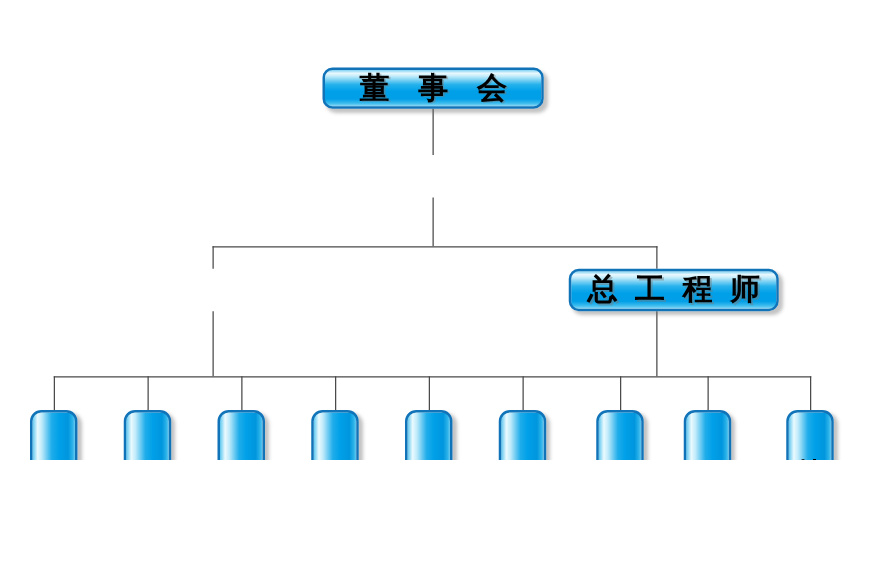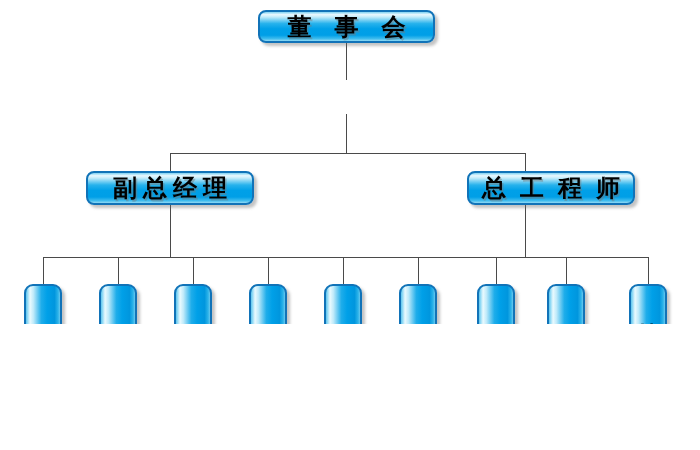--- a/index.html
+++ b/index.html
@@ -1,18 +1,19 @@
 <!DOCTYPE html>
 <html><head>
 <meta charset="utf-8">
 <style>
   html,body{margin:0;padding:0;background:#ffffff;}
   .canvas{
     position:relative;width:700px;height:324px;background:#ffffff;overflow:hidden;
     font-family:Liberation Serif, serif;
+    margin-top:44px;
   }
   
   .vline{position:absolute;width:1px;background:#4a4a4a;}
   .hline{position:absolute;height:1px;background:#4a4a4a;}
   
   .node{position:absolute;box-sizing:border-box;display:flex;align-items:center;justify-content:center;}
   .hbox{
     border:2px solid #1173b8;border-radius:8px;
     background:linear-gradient(180deg,
       #7fd2f2 0%,#e9f8fe 9%,#c3ecfa 17%,#27b2ec 40%,
@@ -65,24 +66,21 @@
   <div class="vline" style="left:418px;top:257px;height:27px"></div>
   <div class="vline" style="left:496px;top:257px;height:27px"></div>
   <div class="vline" style="left:566px;top:257px;height:27px"></div>
   <div class="vline" style="left:648px;top:257px;height:27px"></div>
 
   <div class="node hbox" style="left:258px;top:10px;width:177px;height:33px">
     <span class="hlabel ls23">董事会</span>
   </div>
 
 
-  <div class="node hbox" style="left:86px;top:171px;width:168px;height:34px">
-    <span class="hlabel ls6">副总经理</span>
-  </div>
-  <div class="node hbox" style="left:467px;top:171px;width:168px;height:34px">
+  <div class="node hbox" style="left:455px;top:171px;width:168px;height:34px">
     <span class="hlabel ls14">总工程师</span>
   </div>
 
   <div class="node vbox" style="left:24px">
     <span class="vlabel">办公室</span>
   </div>
   <div class="node vbox" style="left:99px">
     <span class="vlabel">经营部</span>
   </div>
   <div class="node vbox" style="left:174px">

